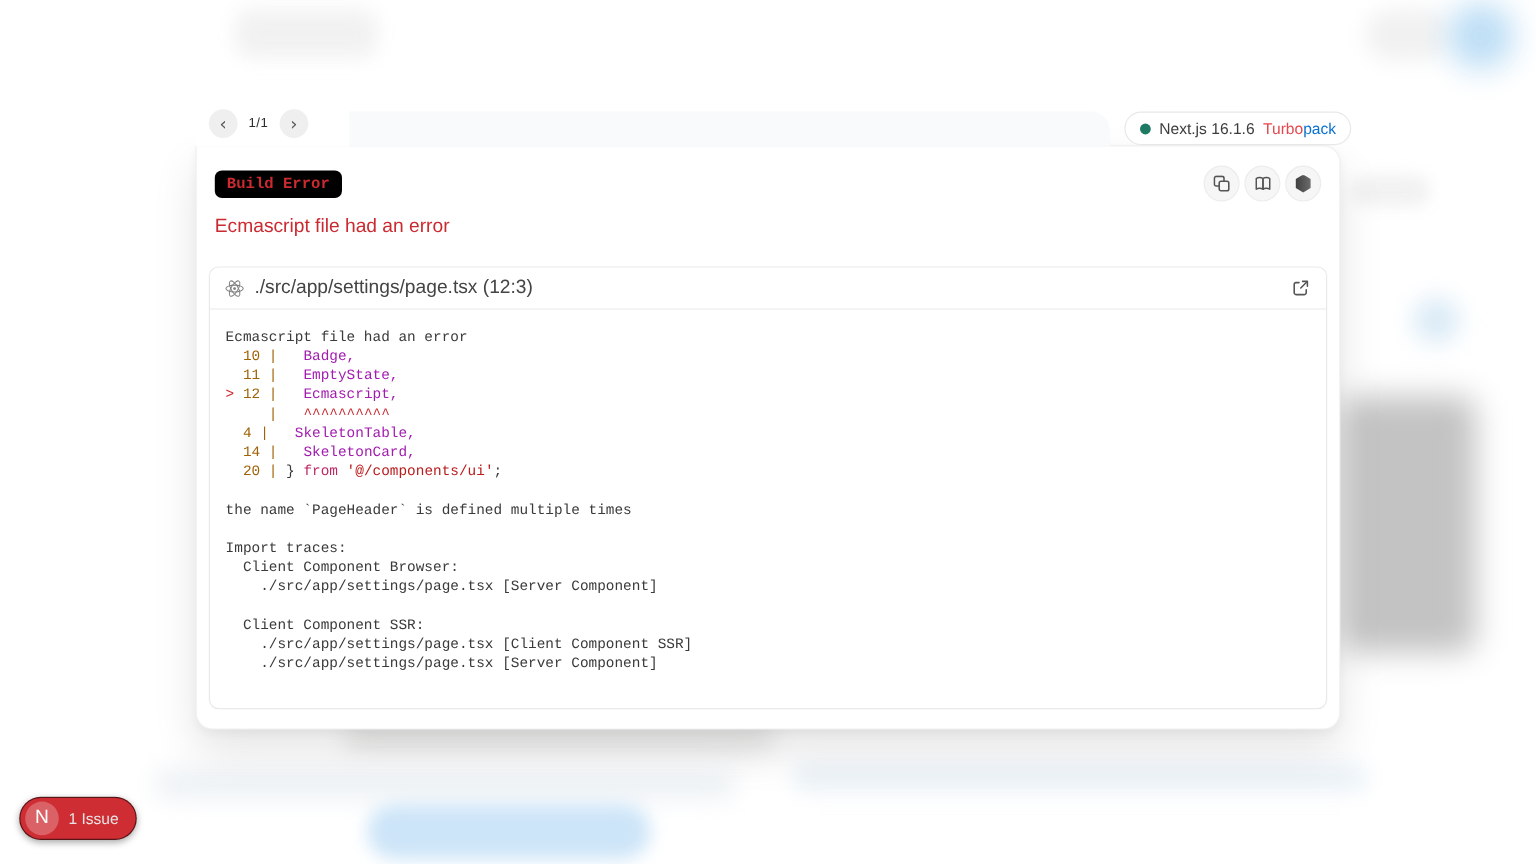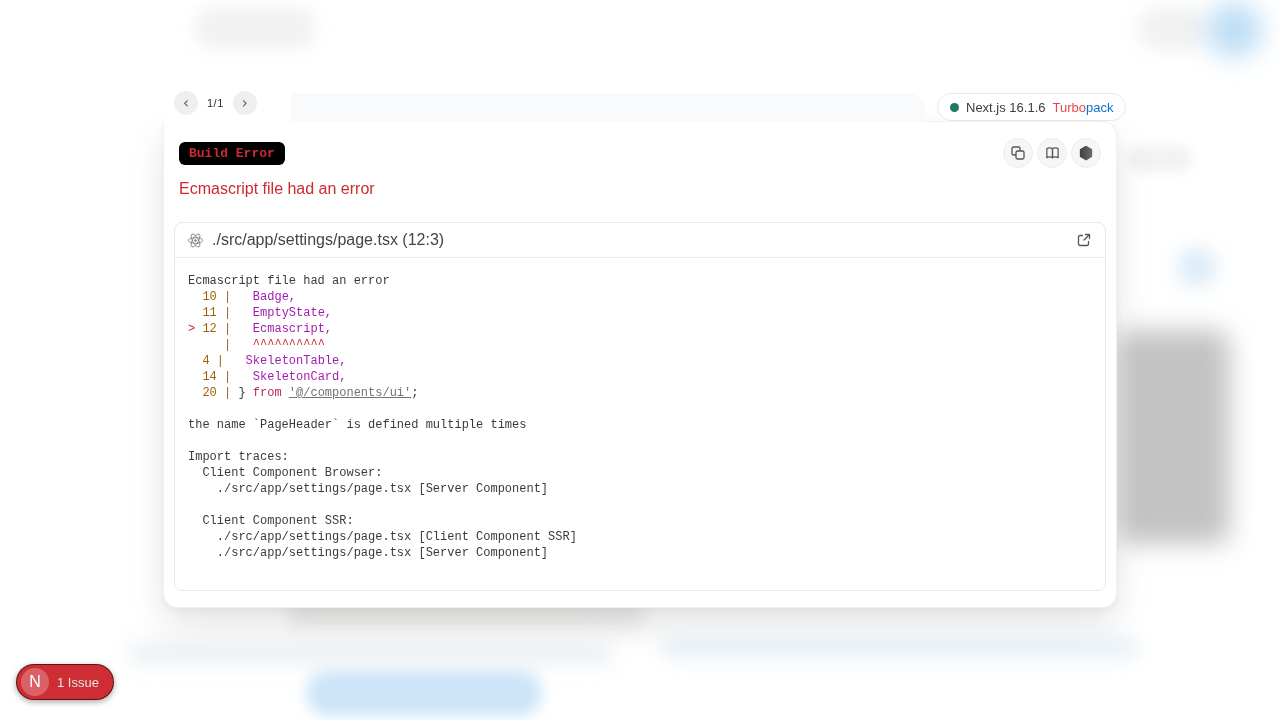--- a/index.html
+++ b/index.html
@@ -66,21 +66,21 @@
   .cf-path { flex:1; font-family:Liberation Sans, sans-serif; font-size:16px; color:#444444; }
   .cf-open { background:none; border:none; cursor:pointer; display:flex; align-items:center; padding:2px; }
   .code-body { padding:15px 0 0 13px; font-family:"Liberation Mono", monospace; font-size:12px; }
   .cl { height:16px; line-height:16px; white-space:pre; }
   .seg-plain { color:#3a3a3a; }
   .seg-gut   { color:#a16207; }
   .seg-mark  { color:#ca2a30; }
   .seg-ident { color:#a21caf; }
   .seg-caret { color:#ca2a30; }
   .seg-kw    { color:#bd2864; }
-  .seg-str   { color:#737373;text-decoration:underline; }
+  .seg-str   { color:#b91c1c; }
 
   
   .issue-pill { position:absolute; left:16px; top:664px; height:36px; z-index:6;
                 display:flex; align-items:center; gap:8px; padding:0 14px 0 4px;
                 background:#ce2d33; border:1px solid rgba(0,0,0,.55); border-radius:18px;
                 box-shadow:0 2px 6px rgba(0,0,0,.35); cursor:pointer; }
   .issue-logo { width:28px; height:28px; border-radius:50%; background:rgba(255,255,255,.25);
                 display:flex; align-items:center; justify-content:center;
                 color:#ffffff; font-size:16px; font-weight:500; }
   .issue-label { color:#e5e5e5; font-size:13px; font-weight:400; }

